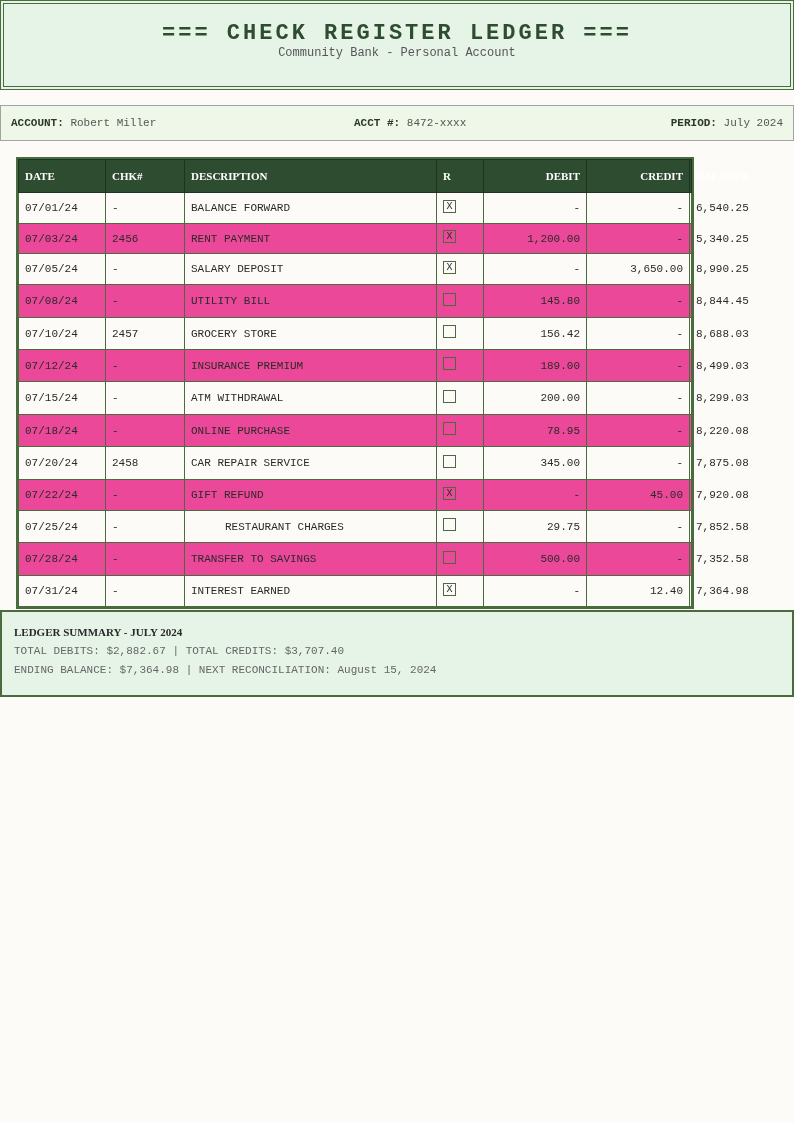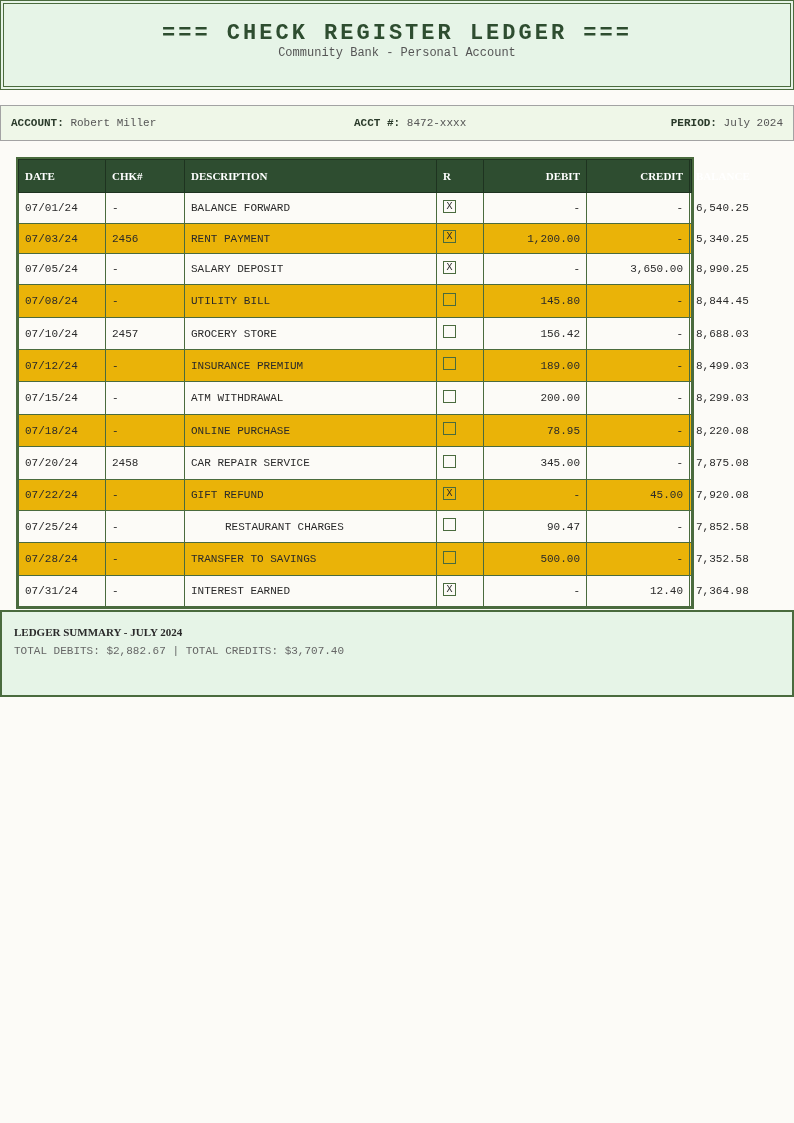--- a/index.html
+++ b/index.html
@@ -46,21 +46,21 @@
     background: #2e4d30; color: #fff; font-weight: bold;
     height: 32px; text-align: left; padding: 0 6px;
     border: 1px solid #1e3320;
     font-family: "Liberation Serif", "DejaVu Serif", serif;
     font-size: 11px;
   }
   td {
     border: 1px solid #4a6b3e; padding: 0 6px; height: 30px;
     color: #2a2a2a; white-space: nowrap;
   }
-  tr.alt td { background: #eab308; }
+  tr.alt td { background: #ec4899; }
   tr.norm td { background: #fcfbf7; }
   .num { text-align: right; }
   .chk {
     display: inline-block; width: 11px; height: 11px;
     border: 1px solid #4a6b3e; font-size: 10px; line-height: 11px;
     text-align: center; vertical-align: middle; margin-top: -4px;
   }
   .summary {
     position: absolute; left: 0; top: 610px; width: 794px; height: 87px;
     box-sizing: border-box;
@@ -206,21 +206,21 @@
           <td style="height: 30px;"><span class="chk">X</span></td>
           <td class="num" style="height: 30px;">-</td>
           <td class="num" style="height: 30px;">45.00</td>
           <td class="num" style="height: 30px;">7,920.08</td>
         </tr>
         <tr class="norm">
           <td style="height: 31px;">07/25/24</td>
           <td style="height: 31px;">-</td>
           <td style="height: 31px; padding-left: 40px;">RESTAURANT CHARGES</td>
           <td style="height: 31px;"><span class="chk"></span></td>
-          <td class="num" style="height: 31px;">90.47</td>
+          <td class="num" style="height: 31px;">29.75</td>
           <td class="num" style="height: 31px;">-</td>
           <td class="num" style="height: 31px;">7,852.58</td>
         </tr>
         <tr class="alt">
           <td style="height: 32px;">07/28/24</td>
           <td style="height: 32px;">-</td>
           <td style="height: 32px;">TRANSFER TO SAVINGS</td>
           <td style="height: 32px;"><span class="chk"></span></td>
           <td class="num" style="height: 32px;">500.00</td>
           <td class="num" style="height: 32px;">-</td>
@@ -235,13 +235,14 @@
           <td class="num" style="height: 30px;">12.40</td>
           <td class="num" style="height: 30px;">7,364.98</td>
         </tr>
       </tbody>
   </table>
 </div>
 
 <div class="summary">
   <div class="stitle">LEDGER SUMMARY - JULY 2024</div>
   <div class="sline">TOTAL DEBITS: $2,882.67 | TOTAL CREDITS: $3,707.40</div>
+  <div class="sline">ENDING BALANCE: $7,364.98 | NEXT RECONCILIATION: August 15, 2024</div>
 </div>
 
 </body></html>

